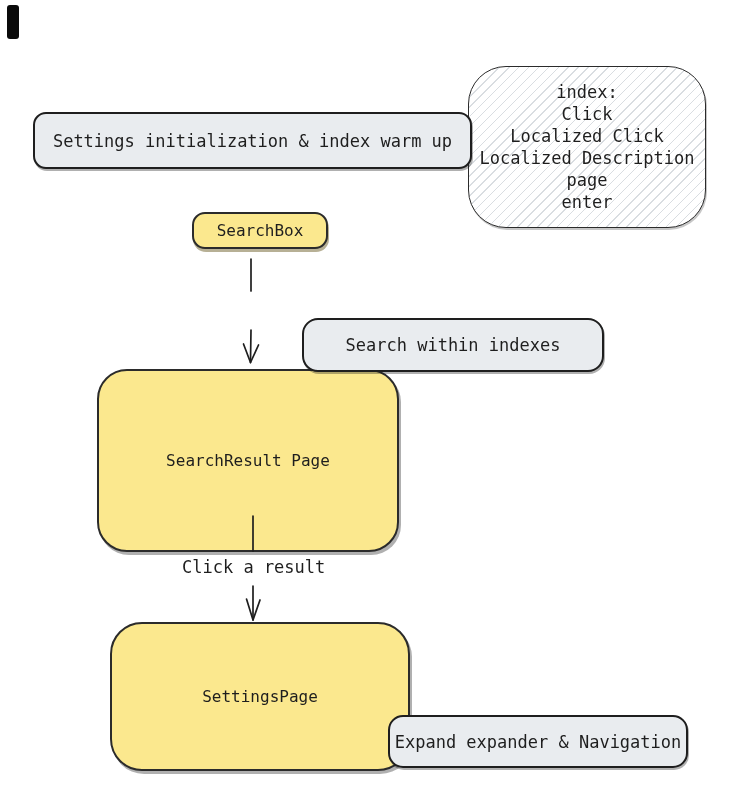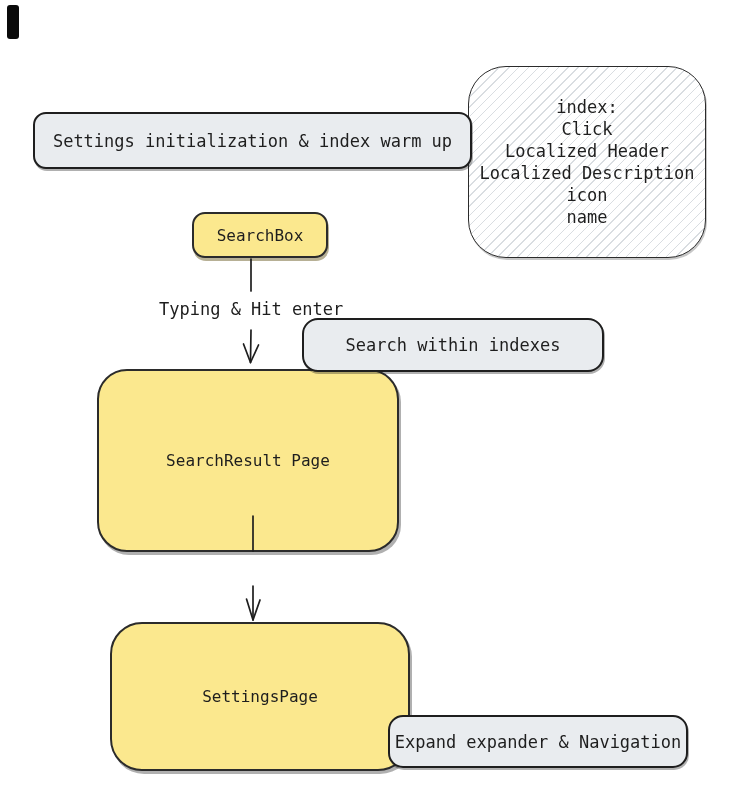--- a/index.html
+++ b/index.html
@@ -62,45 +62,45 @@
   .corner-mark {
     position: absolute;
     left: 7px; top: 5px;
     width: 12px; height: 34px;
     background: #0a0a0a;
     border-radius: 3px;
     z-index: 9;
   }
   
   .n-settings-init { left: 33px;  top: 112px; width: 439px; height: 57px;  border-radius: 13px; font-size: 17px; z-index: 2; }
-  .n-index-note    { left: 468px; top: 66px;  width: 238px; height: 192px; border-radius: 38px; z-index: 1; }
-  .n-searchbox     { left: 192px; top: 212px; width: 136px; height: 46px;  border-radius: 13px; font-size: 16px; z-index: 2;
+  .n-index-note    { left: 468px; top: 66px;  width: 238px; height: 162px; border-radius: 38px; z-index: 1; }
+  .n-searchbox     { left: 192px; top: 212px; width: 136px; height: 37px;  border-radius: 13px; font-size: 16px; z-index: 2;
                      background: #fbe88e; border: 2px solid #2b2b2b; box-shadow: 1px 3px 0 rgba(95,80,20,0.45); }
   .n-search-within { left: 302px; top: 318px; width: 302px; height: 54px;  border-radius: 16px; font-size: 17px; z-index: 4; }
   .n-search-result { left: 97px;  top: 369px; width: 302px; height: 183px; border-radius: 30px; font-size: 16px; z-index: 3; }
   .n-settings-page { left: 110px; top: 622px; width: 300px; height: 149px; border-radius: 32px; font-size: 16px; z-index: 3; }
   .n-expand-nav    { left: 388px; top: 715px; width: 300px; height: 53px;  border-radius: 15px; font-size: 17px; z-index: 4; justify-content: center; }
   .l-typing { left: 159px; top: 299px; }
   .l-click  { left: 182px; top: 557px; }
 </style>
 </head>
 <body>
 
 <div class="canvas">
 
   <div class="corner-mark"></div>
 
   <div class="node hatch n-index-note">
     <div class="note-lines">
       <span>index:</span>
       <span>Click</span>
-      <span>Localized Header</span>
+      <span>Localized Click</span>
       <span>Localized Description</span>
-      <span>icon</span>
-      <span>name</span>
+      <span>page</span>
+      <span>enter</span>
     </div>
   </div>
 
   <div class="node gray n-settings-init">
     <span>Settings initialization &amp; index warm up</span>
   </div>
 
   <div class="node gray n-search-within">
     <span>Search within indexes</span>
   </div>
@@ -114,21 +114,21 @@
   </div>
 
   <div class="node yellow yellow-lg n-search-result">
     <span>SearchResult Page</span>
   </div>
 
   <div class="node yellow yellow-lg n-settings-page">
     <span>SettingsPage</span>
   </div>
 
-  <div class="edge-label l-typing">Typing &amp; Hit enter</div>
+  <div class="edge-label l-click">Click a result</div>
 
   <svg class="arrows" width="750" height="806" viewBox="0 0 750 806" fill="none" stroke="#1e1e1e" stroke-width="1.7" stroke-linecap="round">
     <g>
       <path d="M251 259 L251 291"></path>
       <path d="M251 330 L250.5 361"></path>
       <path d="M243.5 344 L250.5 362.5"></path>
       <path d="M258.5 345 L250.5 362.5"></path>
     </g>
     <g>
       <path d="M253 516 L253 551"></path>

